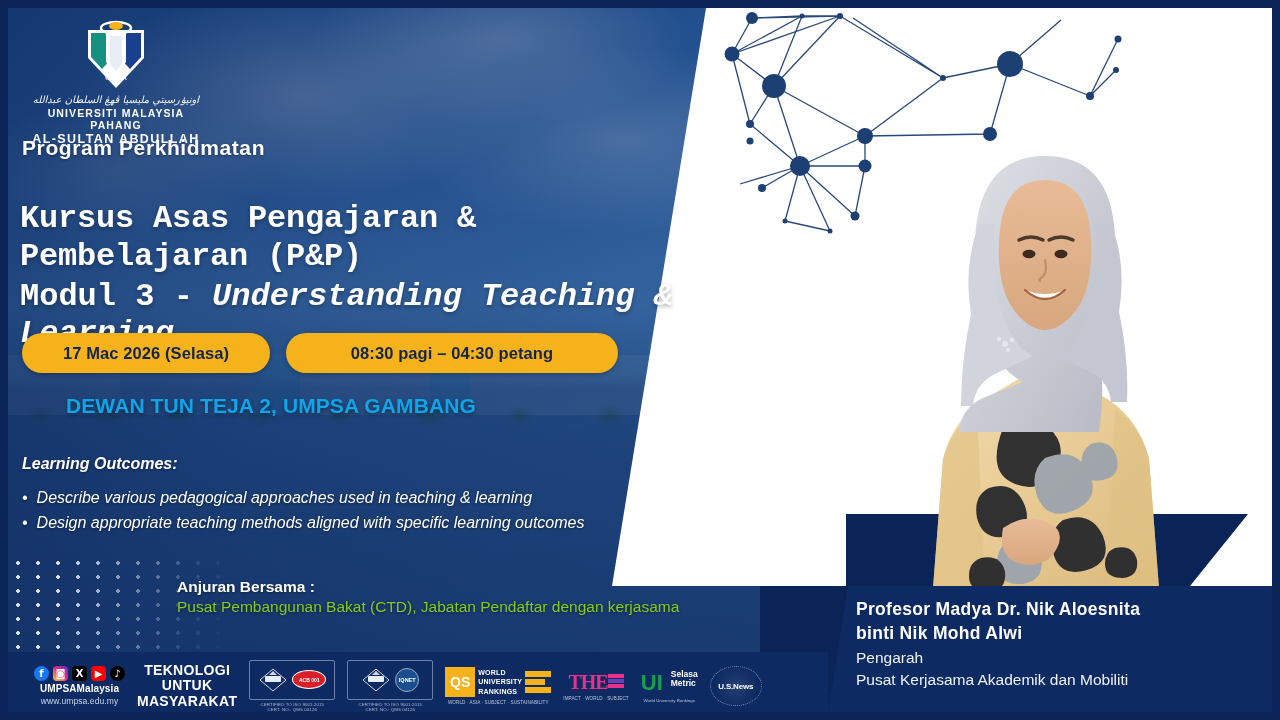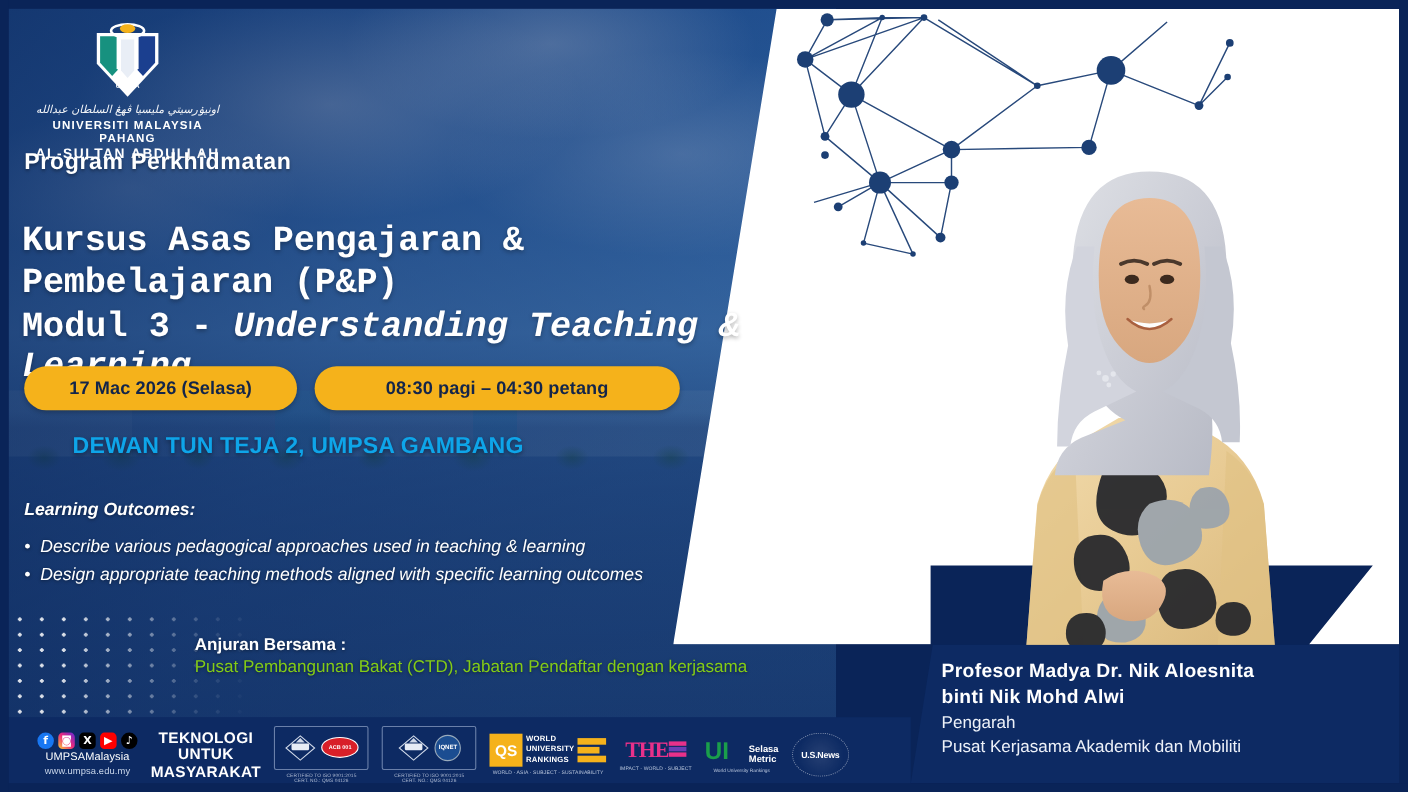--- a/index.html
+++ b/index.html
@@ -195,21 +195,21 @@
   .social-col { display:flex; flex-direction:column; align-items:center; gap:2px; }
   .social-row { display:flex; gap:4px; }
   .sicon { width:15px; height:15px; border-radius:4px; display:flex; align-items:center;
            justify-content:center; font-size:10px; color:#fff; font-weight:bold;
            font-family:"DejaVu Sans", sans-serif; line-height:1; }
   .s-fb { background:#1877f2; border-radius:50%; }
   .s-ig { background:linear-gradient(45deg,#f9ce34,#ee2a7b,#6228d7); }
   .s-x  { background:#000; }
   .s-yt { background:#ff0000; border-radius:4px; }
   .s-tt { background:#000; border-radius:50%; }
-  .s-handle { color:#fff; font-size:10px; font-weight:normal; letter-spacing:.1px;text-align:center; }
+  .s-handle { color:#fff; font-size:10px; font-weight:bold; letter-spacing:.1px;text-align:center; }
   .s-url { color:#c9d6ea; font-size:8.5px; letter-spacing:.1px; }
 
   .tagline { color:#fff; font-weight:bold; font-size:14px; line-height:1.08;
              text-align:center; letter-spacing:.3px; }
 
   .cert-box { width:86px; height:40px; border:1px solid #6a80aa; border-radius:2px;
               display:flex; align-items:center; justify-content:center; gap:4px; background:transparent; }
   .cert-cap { color:#aebad2; font-size:4.4px; text-align:center; line-height:1.25; margin-top:2px; letter-spacing:.1px; }
   .cert-wrap { display:flex; flex-direction:column; align-items:center; }
   .sirim-d { width:30px; height:26px; position:relative; }
@@ -226,21 +226,21 @@
            font-family:"Liberation Sans", sans-serif; }
   .qs-txt { color:#fff; font-size:7px; font-weight:bold; line-height:1.35; margin-left:3px; letter-spacing:.2px; }
   .qs-bars { display:flex; flex-direction:column; gap:2px; margin-left:3px; }
   .qs-bar { height:6px; background:#f5b21b; }
   .qs-cap { color:#b9c6dd; font-size:4.6px; letter-spacing:.1px; margin-top:3px; }
 
   .the-logo { color:#e8318a; font-weight:bold; font-size:20px; letter-spacing:-1px;
               font-family:"Liberation Serif", serif; }
   .the-cap { color:#b9c6dd; font-size:4.6px; letter-spacing:.1px; margin-top:2px; }
 
-  .ui-gm { display:flex; align-items:flex-end; gap:18px; }
+  .ui-gm { display:flex; align-items:flex-start; gap:8px; }
   .ui-u { color:#1a9e4b; font-weight:bold; font-size:22px; font-family:"Liberation Sans",sans-serif; }
   .ui-gm-txt { color:#fff; font-size:8.5px; font-weight:bold; line-height:1.1; }
   .ui-cap { color:#b9c6dd; font-size:4.4px; margin-top:2px; }
 
   .usnews { width:52px; height:40px; border-radius:50%;
             display:flex; align-items:center; justify-content:center;
             color:#fff; font-size:8px; font-weight:bold; letter-spacing:-.2px;
             background:radial-gradient(circle, rgba(255,255,255,.10) 0%, rgba(255,255,255,0) 70%);
             border:1px dotted rgba(255,255,255,.45); }
 

